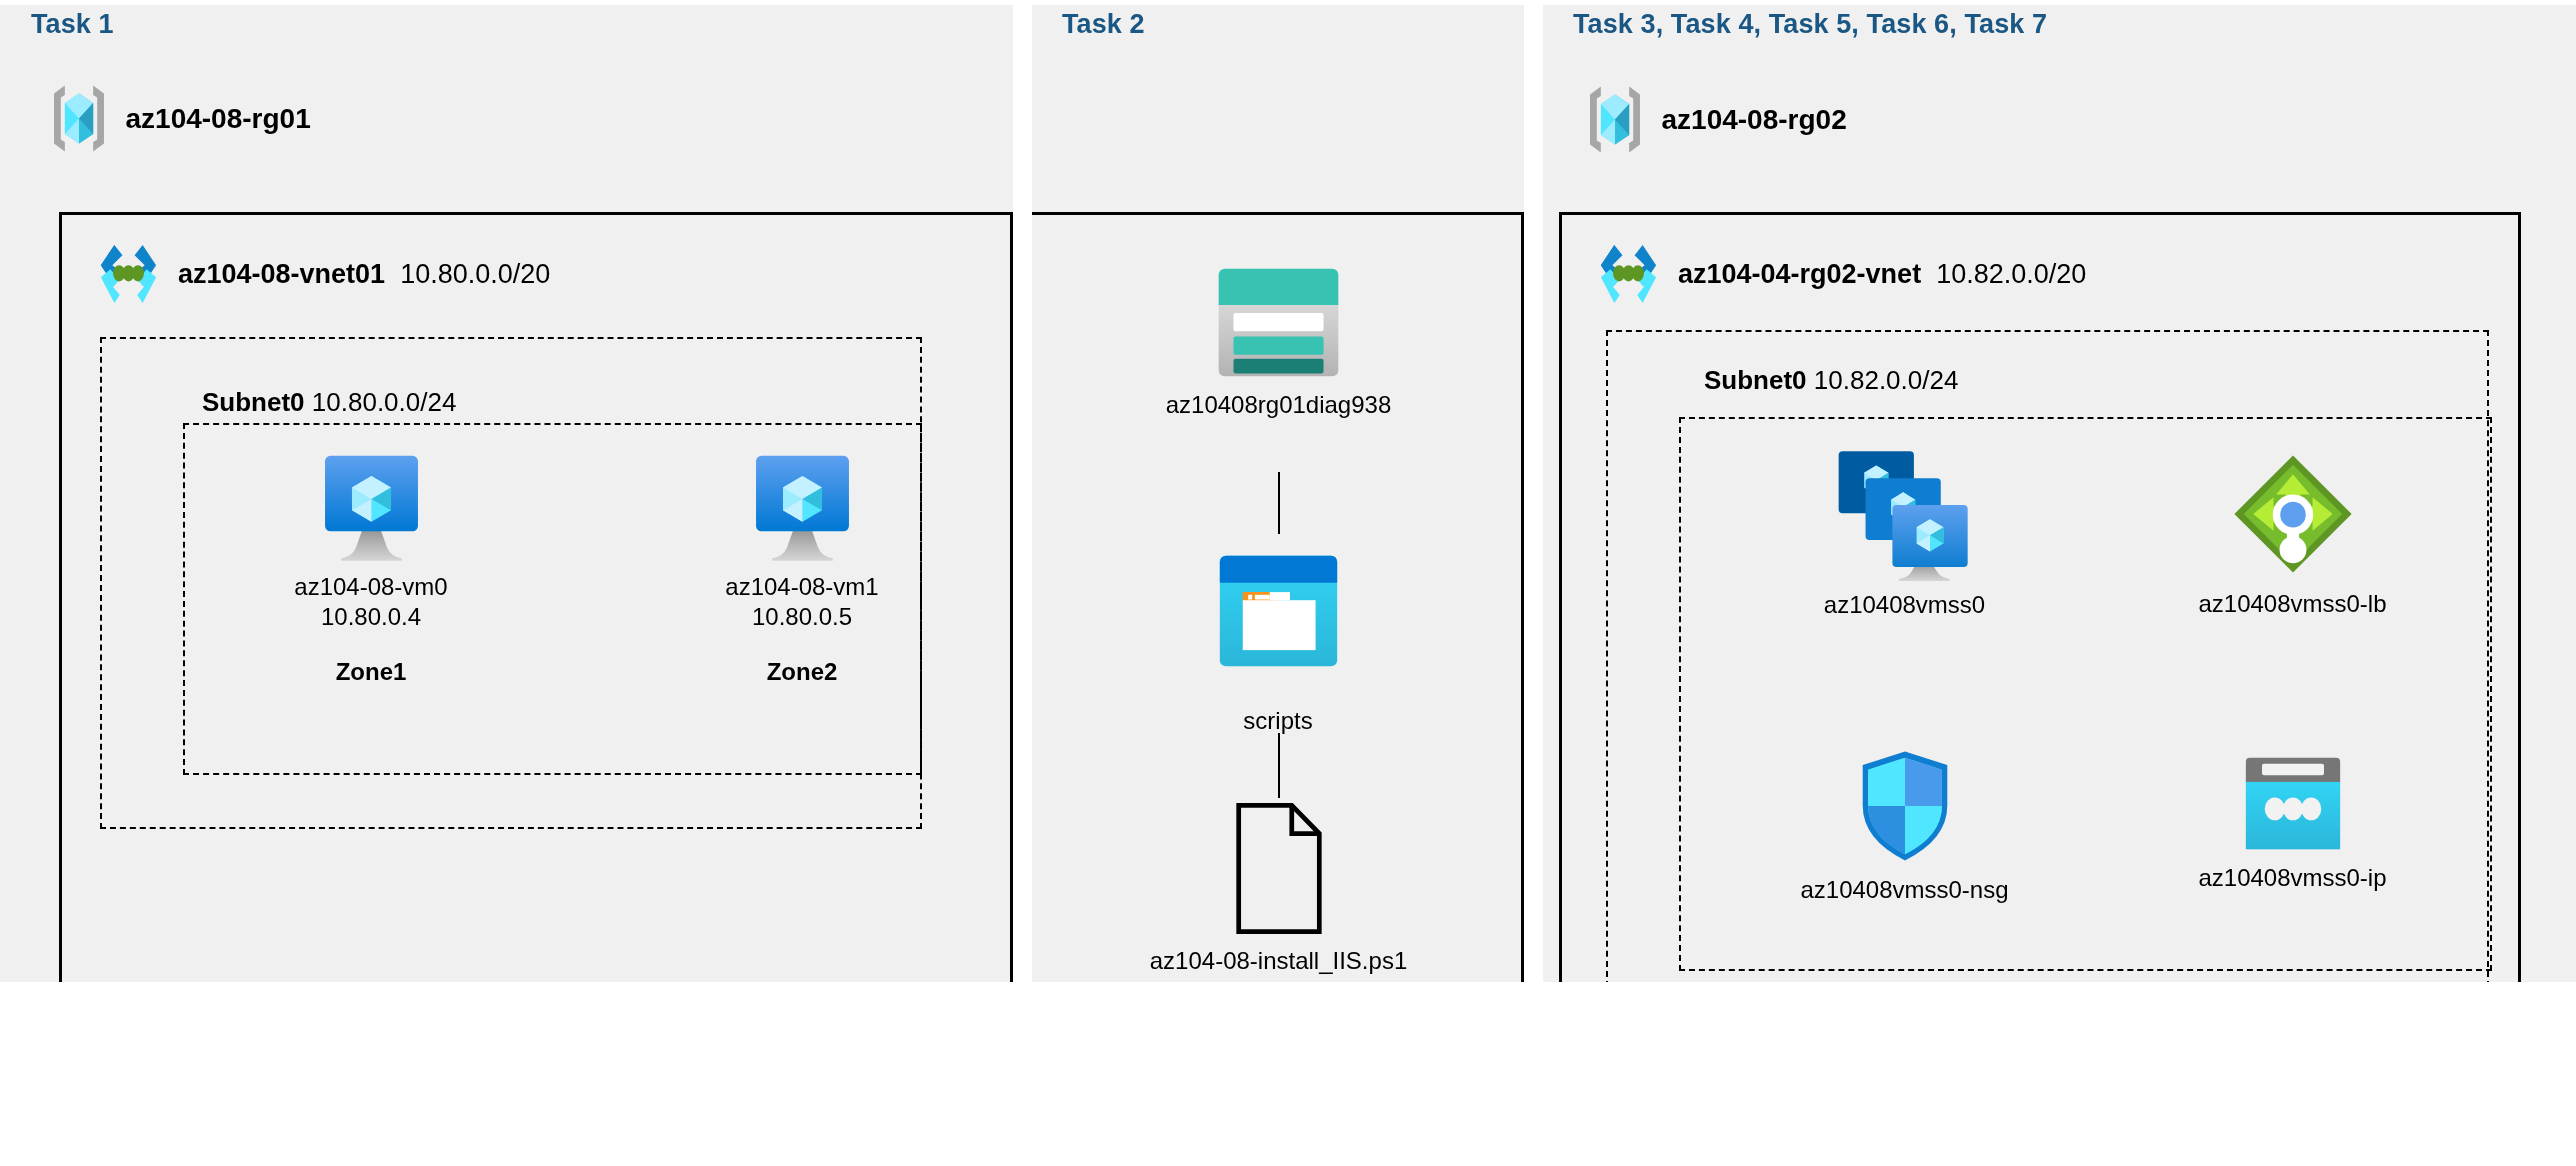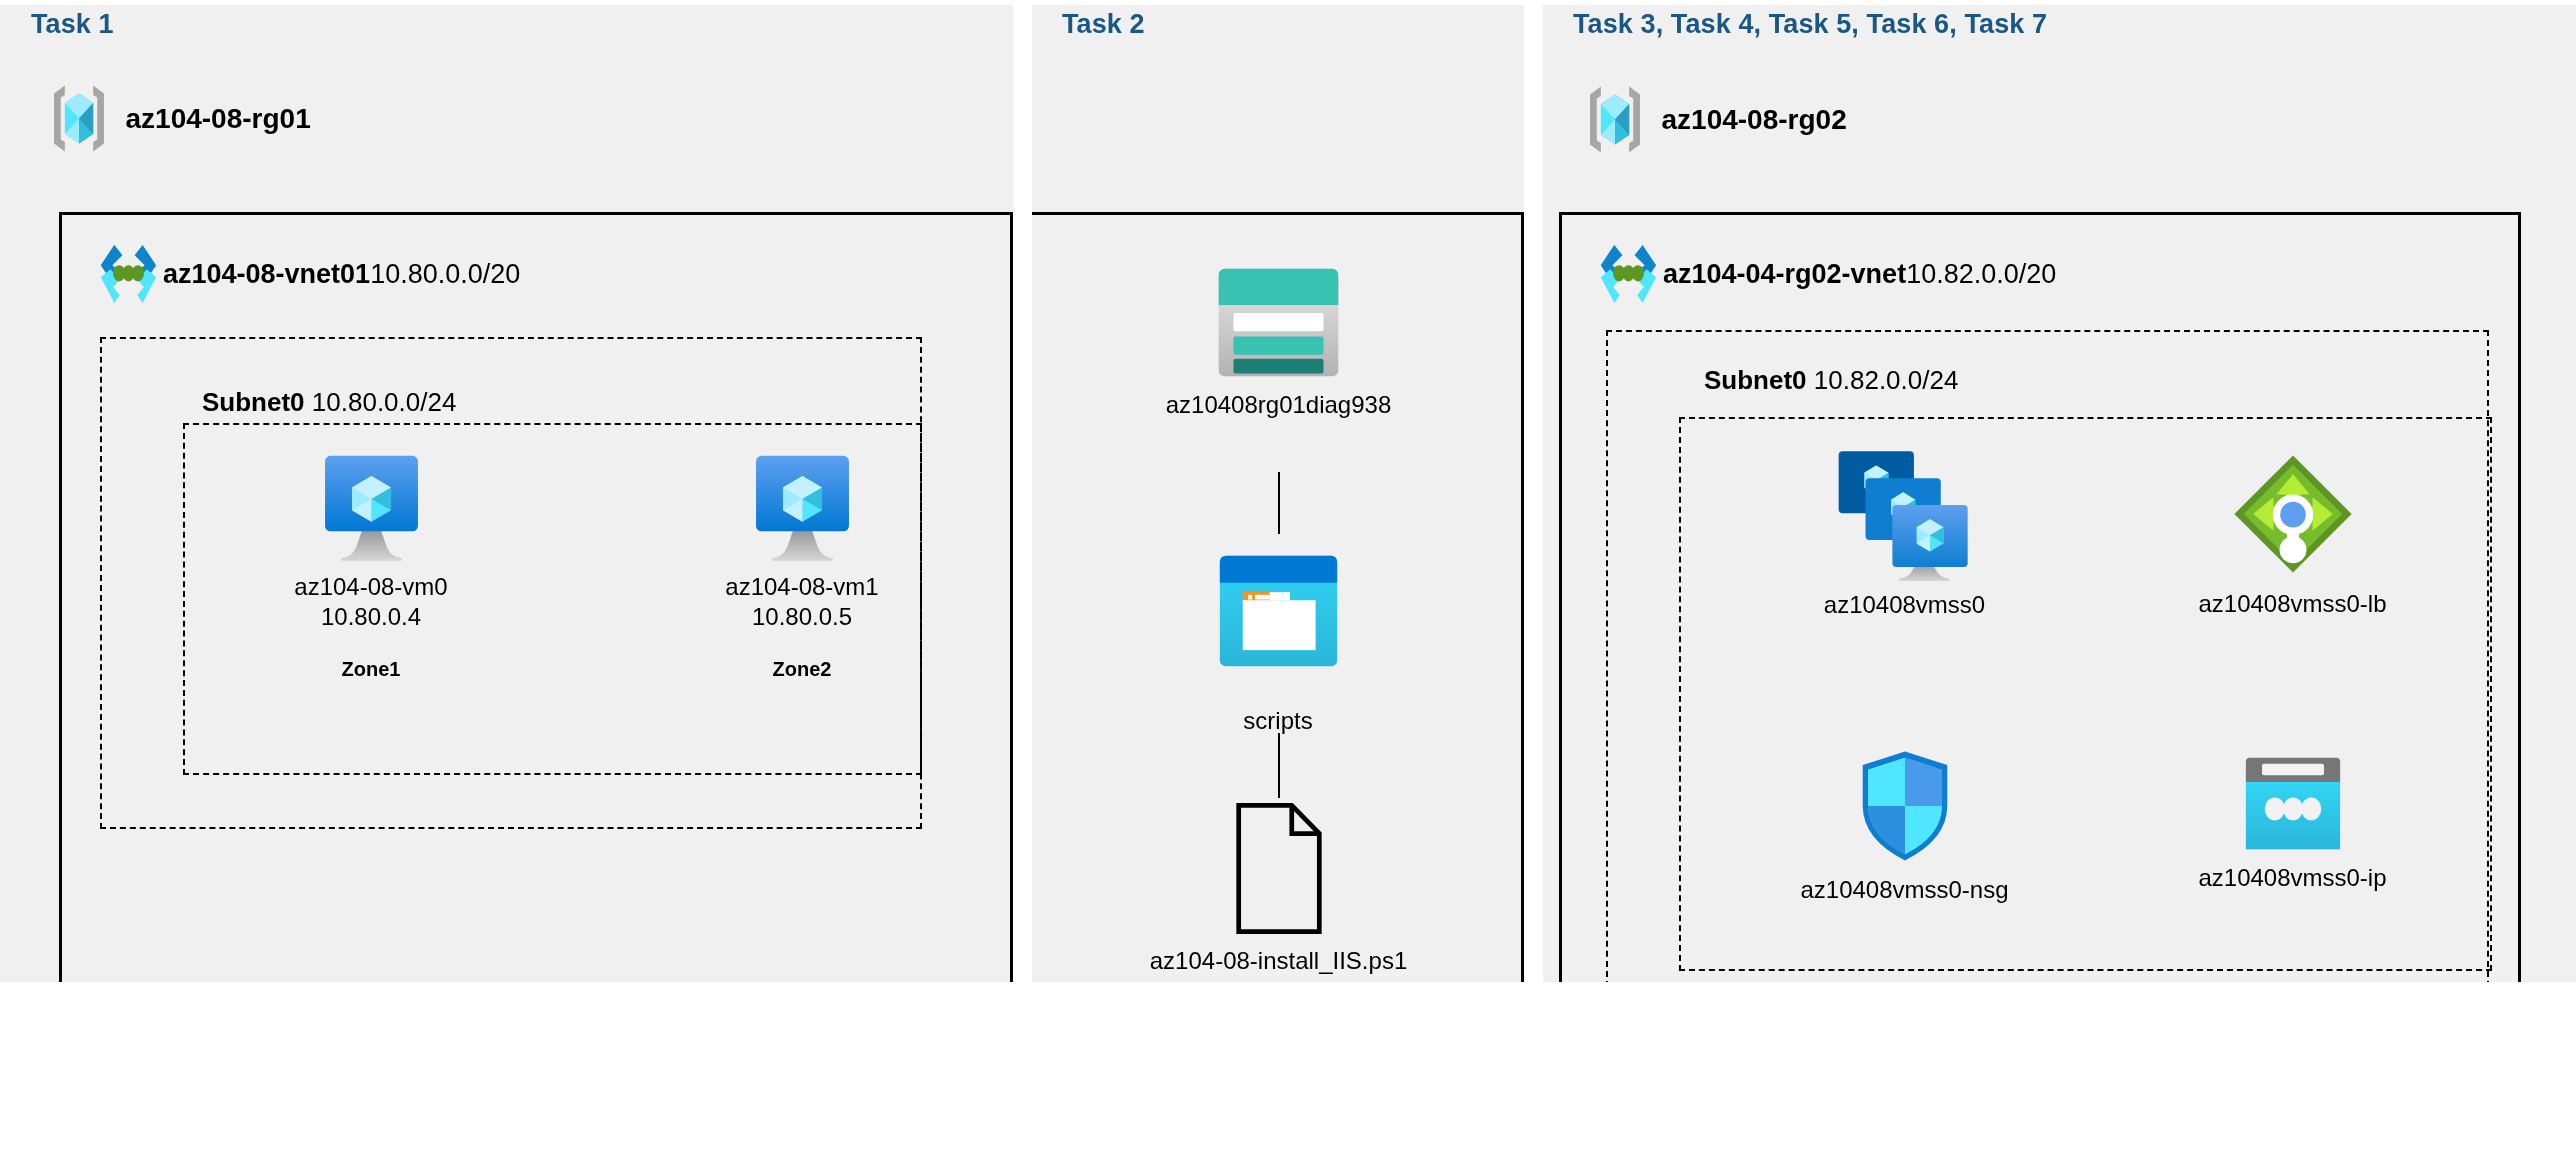--- a/index.html
+++ b/index.html
@@ -6,32 +6,32 @@
   body{font-family:"Liberation Sans",sans-serif;}
   #canvas{position:relative;width:2576px;height:982px;background:#ffffff;overflow:hidden;}
 
   .panel{position:absolute;background:#f0f0f0;}
   .task-label{position:absolute;color:#1a5784;font-weight:bold;font-size:27px;letter-spacing:0.1px;white-space:nowrap;}
 
   .rg-row{position:absolute;display:flex;align-items:center;gap:17.5px;}
   .rg-name{font-size:28px;font-weight:bold;color:#000;white-space:nowrap;}
 
   .vnet-box{position:absolute;border:3.4px solid #000;background:#f0f0f0;box-sizing:border-box;}
-  .vnet-row{position:absolute;display:flex;align-items:center;gap:0;}
+  .vnet-row{position:absolute;display:flex;align-items:center;gap:15px;}
   .vnet-name{font-size:27px;font-weight:bold;color:#000;white-space:nowrap;}
   .vnet-cidr{font-size:27px;font-weight:normal;color:#000;white-space:nowrap;}
 
   .dash-box{position:absolute;border:2.7px dashed #000;box-sizing:border-box;}
   .subnet-label{position:absolute;font-size:26px;color:#000;white-space:nowrap;}
   .subnet-label b{font-weight:bold;}
 
   .node{position:absolute;display:flex;flex-direction:column;align-items:center;}
   .node-label{font-size:24px;font-weight:normal;color:#000;white-space:nowrap;text-align:center;margin-top:10.8px;line-height:1.22;}
   .node-sub{font-size:24px;font-weight:normal;color:#000;white-space:nowrap;text-align:center;line-height:1.3;}
-  .node-zone{font-size:20px;font-weight:bold;color:#000;white-space:nowrap;text-align:center;margin-top:26px;}
+  .node-zone{font-size:24px;font-weight:bold;color:#000;white-space:nowrap;text-align:center;margin-top:26px;}
 
   .connector{position:absolute;width:2px;background:#000;}
 
   svg{display:block;overflow:visible;}
 </style>
 </head>
 <body>
 
 <div id="canvas">
 

